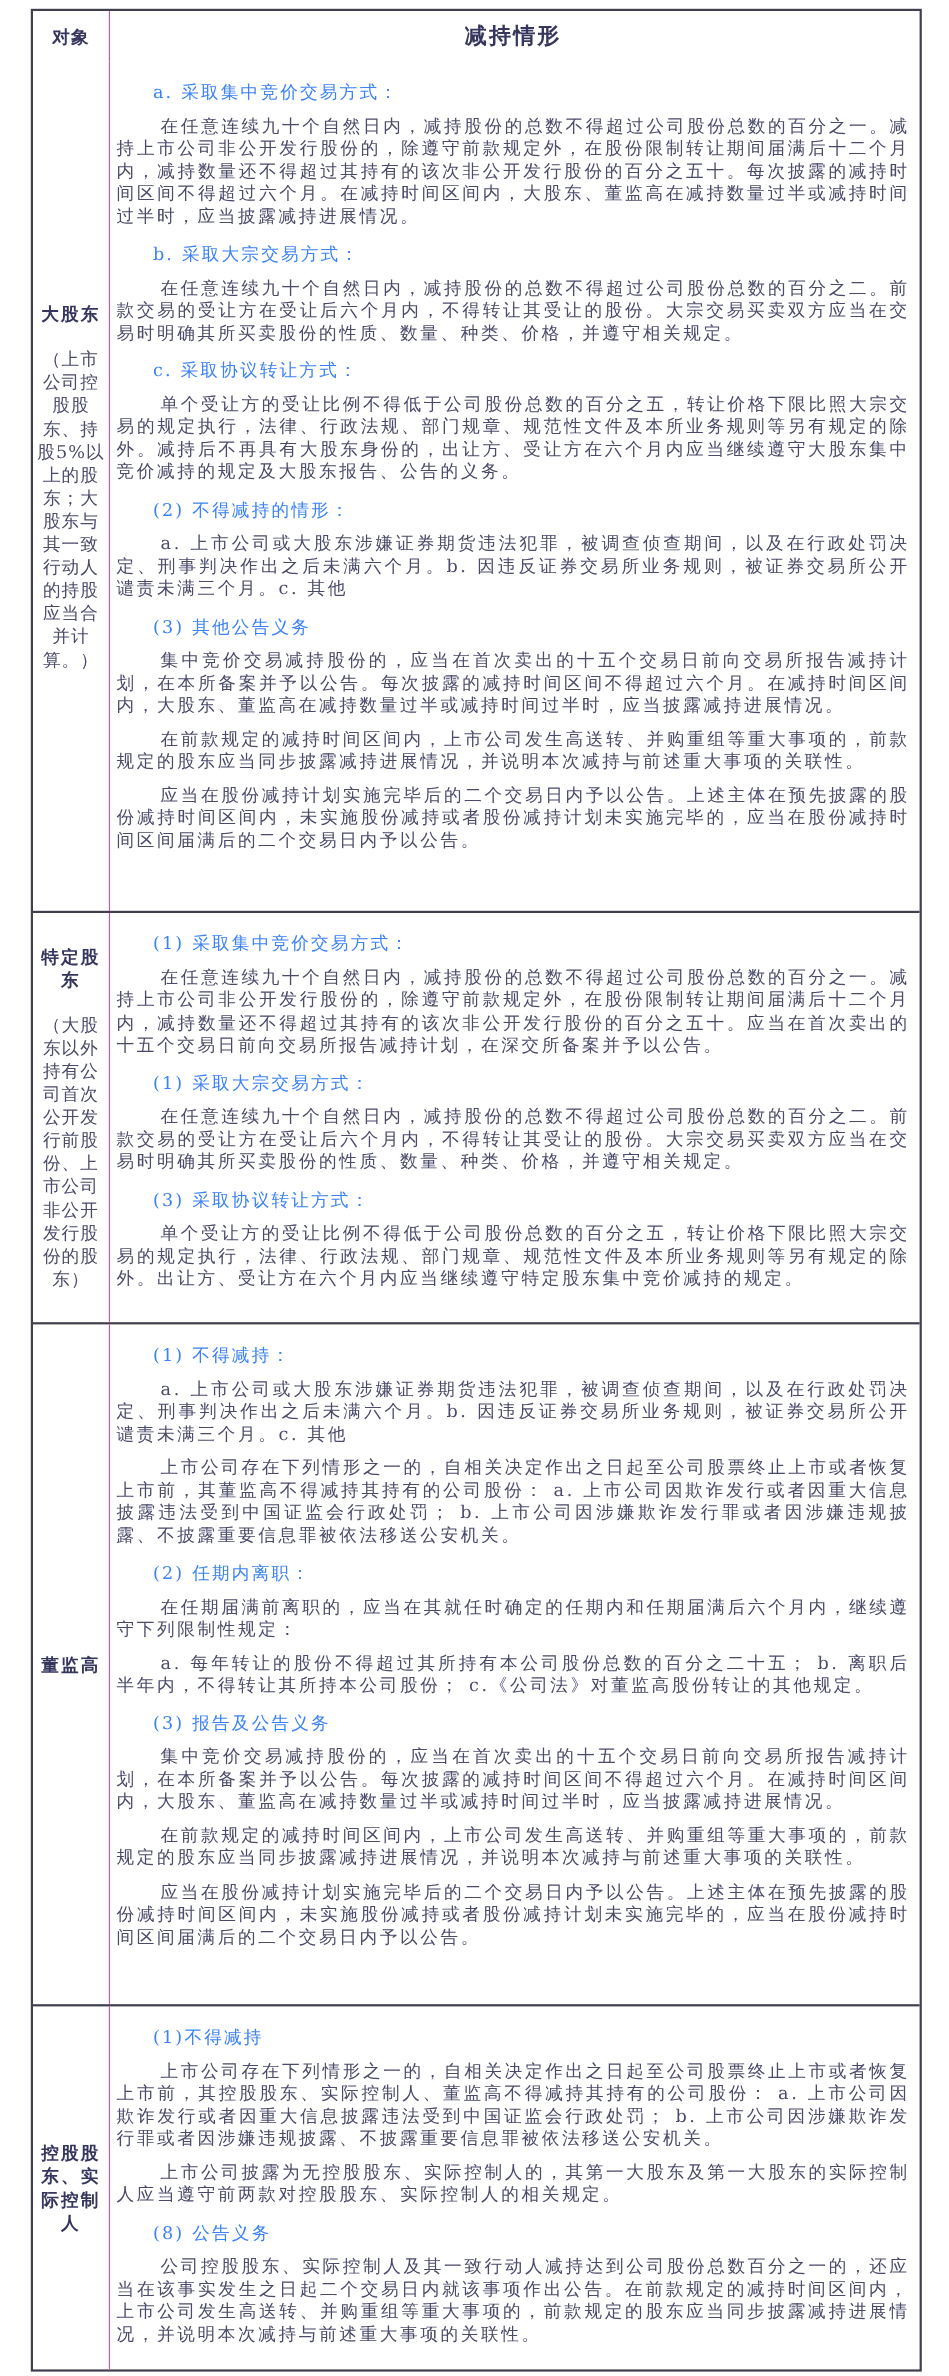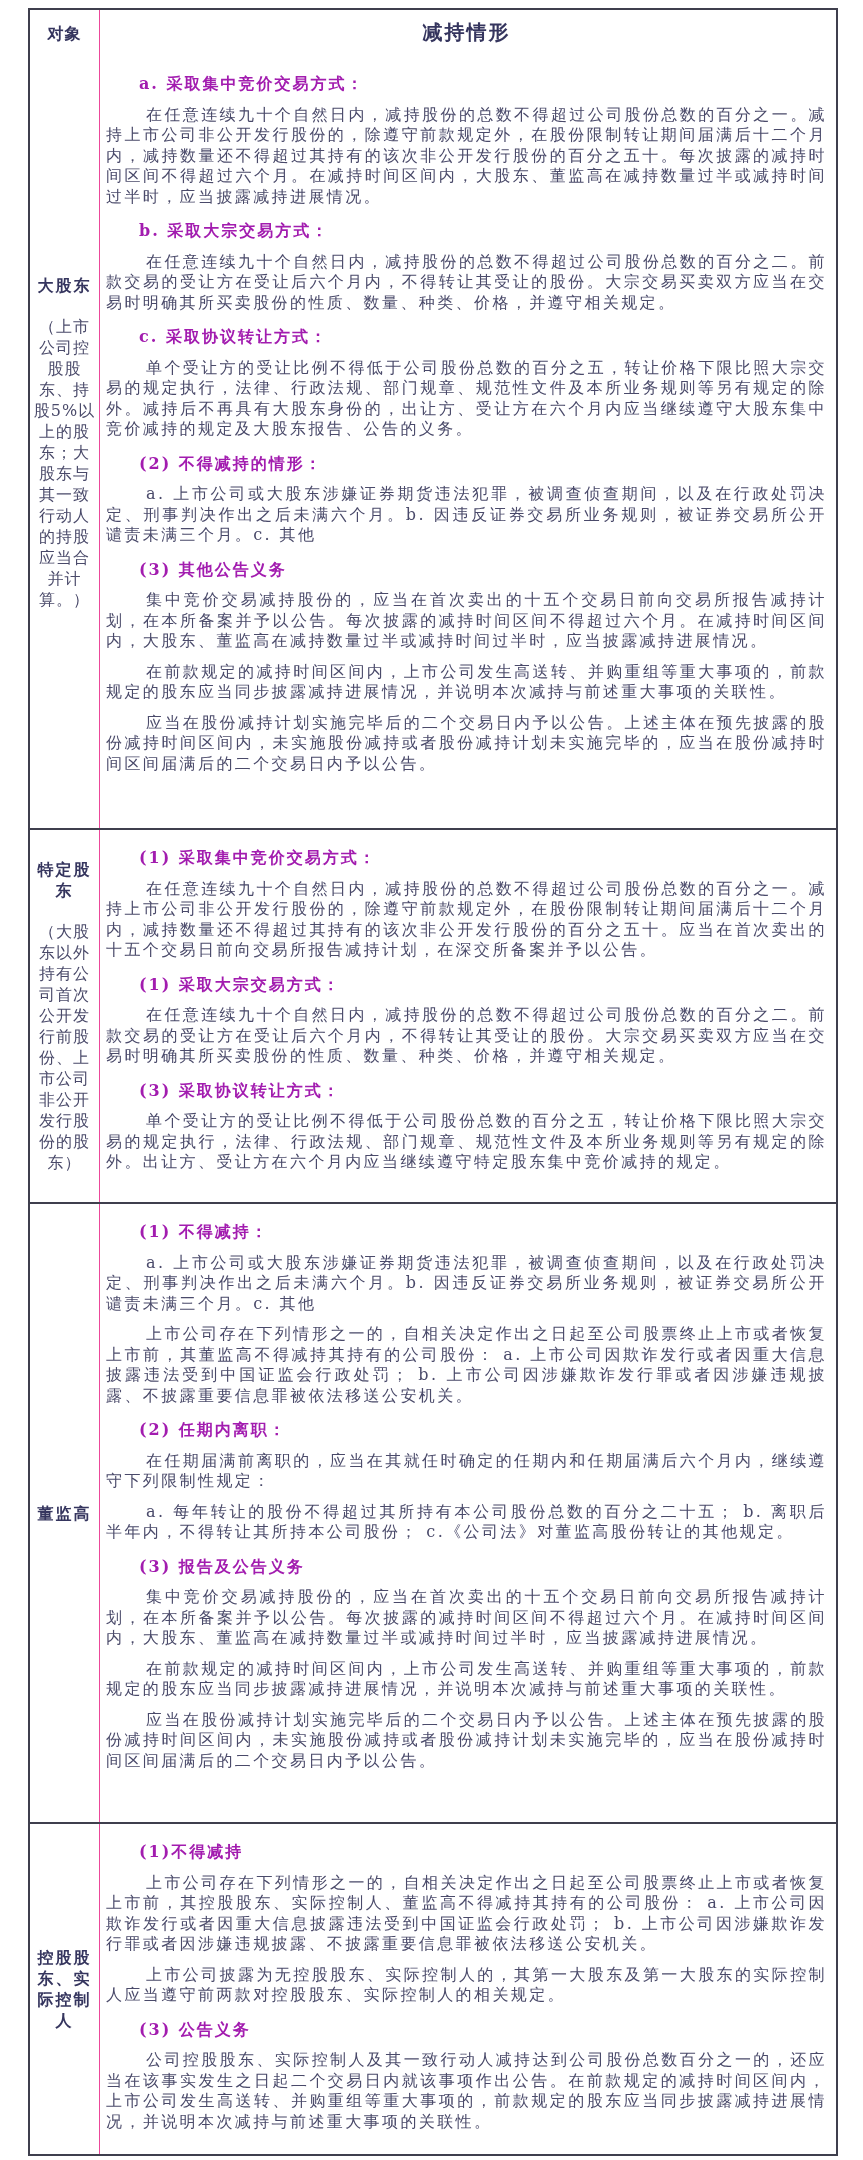--- a/index.html
+++ b/index.html
@@ -83,22 +83,22 @@
   .content-cell p {
     margin: 10px 0;
     font-size: 16px;
     line-height: 20.5px;
     letter-spacing: 2.4px;
     text-align: justify;
     text-indent: 40px;
     color: #4a4a6a;
   }
   .content-cell p.sec-h {
-    font-weight: bold;
-    color: #a21caf;
+    font-weight: normal;
+    color: #3b82f6;
     text-indent: 33px;
     margin: 14px 0 10px 0;
     letter-spacing: 2px;
   }
 </style>
 </head>
 <body>
 
 <div class="page">
   <div class="doc-table">
@@ -159,19 +159,19 @@
           </div>
         </div>
         <div class="trow" style="min-height: 330px;">
           <div class="subject-cell">
             <div class="subject-name">控股股东、实际控制人</div>
           </div>
           <div class="content-cell">
             <p class="sec-h">(1)不得减持</p>
             <p class="sec-p">上市公司存在下列情形之一的，自相关决定作出之日起至公司股票终止上市或者恢复上市前，其控股股东、实际控制人、董监高不得减持其持有的公司股份： a. 上市公司因欺诈发行或者因重大信息披露违法受到中国证监会行政处罚； b. 上市公司因涉嫌欺诈发行罪或者因涉嫌违规披露、不披露重要信息罪被依法移送公安机关。</p>
             <p class="sec-p">上市公司披露为无控股股东、实际控制人的，其第一大股东及第一大股东的实际控制人应当遵守前两款对控股股东、实际控制人的相关规定。</p>
-            <p class="sec-h">(3) 公告义务</p>
+            <p class="sec-h">(8) 公告义务</p>
             <p class="sec-p">公司控股股东、实际控制人及其一致行动人减持达到公司股份总数百分之一的，还应当在该事实发生之日起二个交易日内就该事项作出公告。在前款规定的减持时间区间内，上市公司发生高送转、并购重组等重大事项的，前款规定的股东应当同步披露减持进展情况，并说明本次减持与前述重大事项的关联性。</p>
           </div>
         </div>
       </div>
   </div>
 </div>
 
 </body></html>

